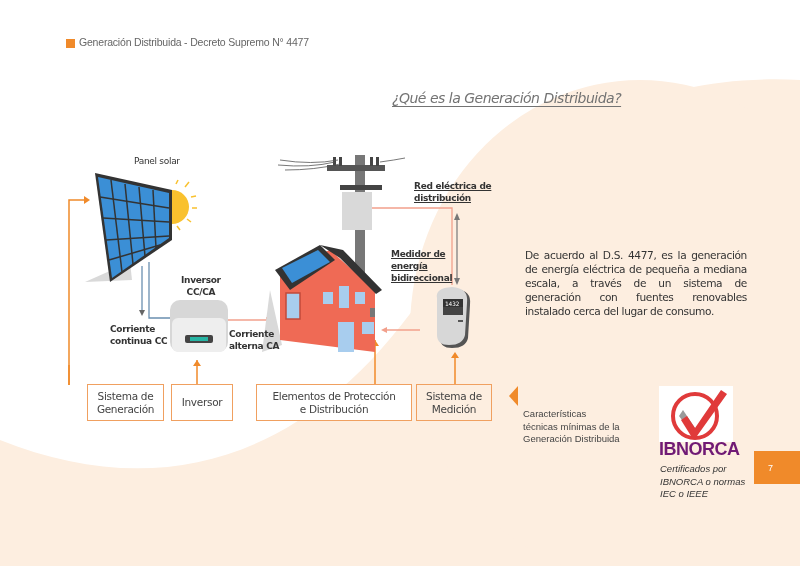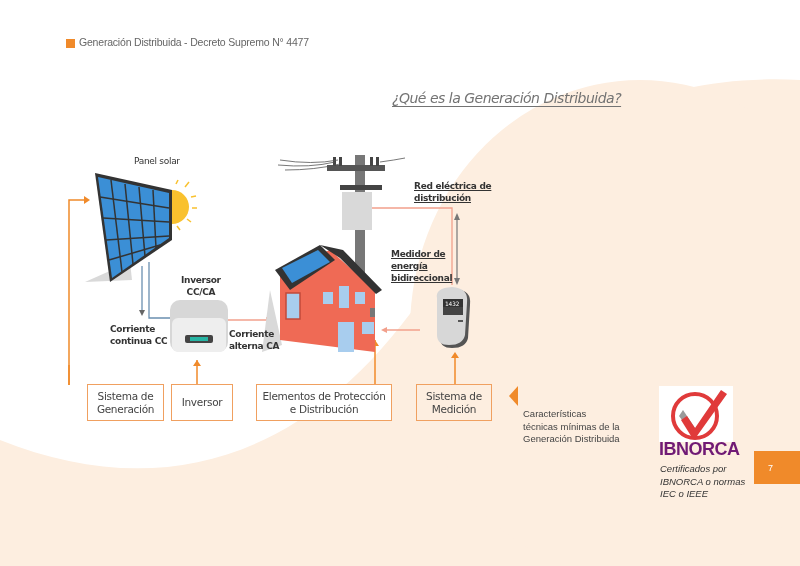--- a/index.html
+++ b/index.html
@@ -171,30 +171,31 @@
   <div>bidireccional</div>
 </div>
 
 <div class="abs box" style="left:87px;top:384px;width:77px;height:37px;flex-direction:column;">
   <span>Sistema de</span>
   <span>Generación</span>
 </div>
 <div class="abs box" style="left:171px;top:384px;width:62px;height:37px;">
   <span>Inversor</span>
 </div>
-<div class="abs box" style="left:256px;top:384px;width:136px;height:37px;flex-direction:column;">
+<div class="abs box" style="left:256px;top:384px;width:156px;height:37px;flex-direction:column;">
   <span>Elementos de Protección</span>
   <span>e Distribución</span>
 </div>
 <div class="abs box peach" style="left:416px;top:384px;width:76px;height:37px;flex-direction:column;">
   <span>Sistema de</span>
   <span>Medición</span>
 </div>
 
 <div class="abs para">
+  <p>De acuerdo al D.S. 4477, es la generación de energía eléctrica de pequeña a mediana escala, a través de un sistema de generación con fuentes renovables instalado cerca del lugar de consumo.</p>
 </div>
 
 <div class="abs arrow-left"></div>
 <div class="abs note">
   <div>Características</div>
   <div>técnicas mínimas de la</div>
   <div>Generación Distribuida</div>
 </div>
 
 <svg class="abs" style="left:659px;top:386px;" width="74" height="56" viewBox="0 0 74 56">

